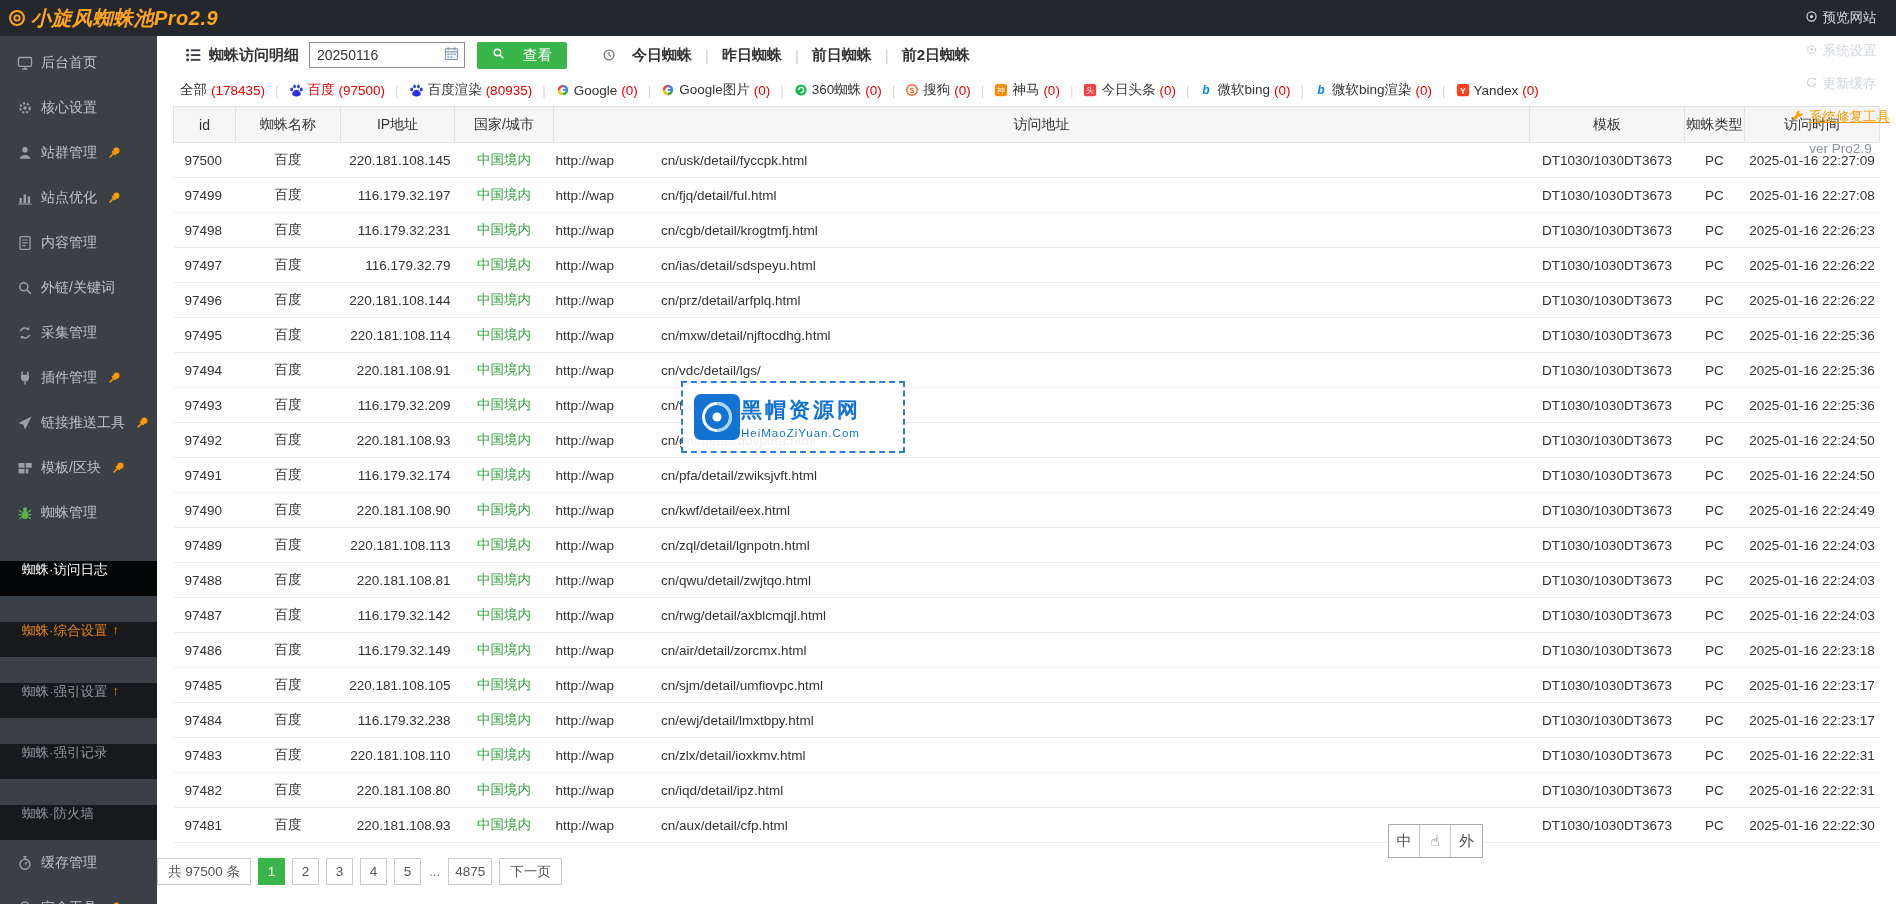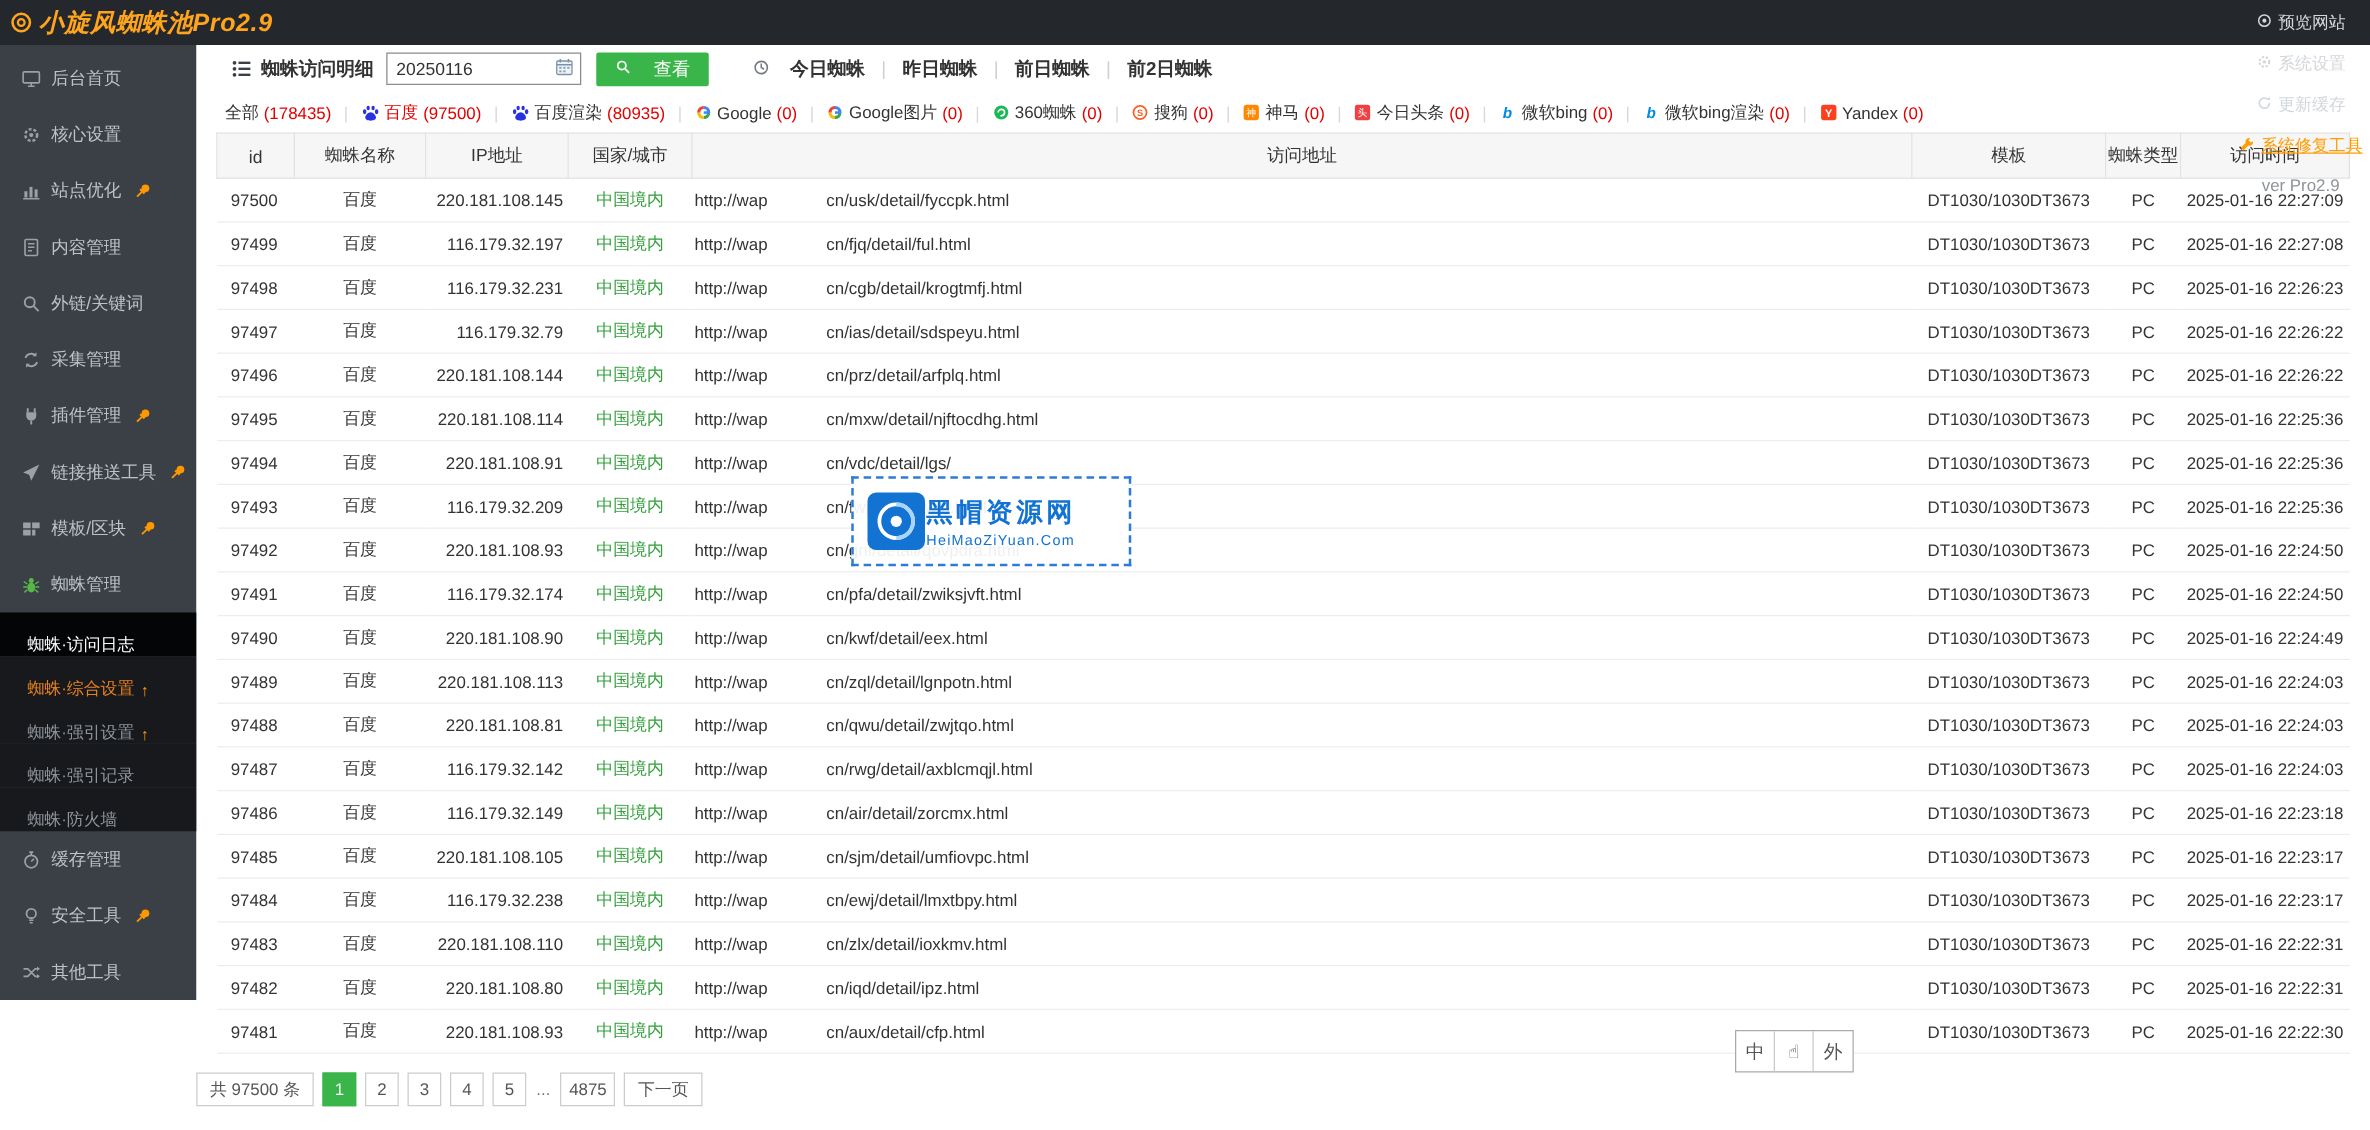--- a/index.html
+++ b/index.html
@@ -21,22 +21,22 @@
   .top-version { color:#8d939a; }
 
   
   .sidebar { position:absolute; top:36px; left:0; width:157px; height:636px; background:#0b0c0d; z-index:20; }
   .side-list { background:#3b4046; padding-top:4px; }
   .side-item { height:45px; display:flex; align-items:center; padding-left:16px; gap:8px;
                color:#bcc2c9; font-size:14px; cursor:pointer; white-space:nowrap; }
   .side-item .s-icon { width:17px; height:17px; display:flex; align-items:center; justify-content:center; color:#99a0a8; }
   .side-item .s-icon svg { display:block; }
   .pin { margin-left:3px; display:flex; }
-  .side-sub { height:35px; background:#17191c; display:flex; align-items:flex-end; padding-left:22px;
-              color:#8e959c; font-size:13.5px; cursor:pointer; white-space:nowrap; }
+  .side-sub { height:35px; background:#17191c; display:flex; align-items:flex-start; padding-left:22px;
+              color:#8e959c; font-size:13.5px; cursor:pointer; white-space:nowrap;margin-top:26px; }
   .side-sub.active { background:#040506; color:#ffffff; }
   .side-sub.highlight { color:#e8821e; }
   .sub-arrow { color:#ff9800; margin-left:5px; font-size:13px; }
 
   
   .content { position:absolute; top:36px; left:157px; width:1739px; height:868px; background:#fff; }
 
   .toolbar { height:38px; display:flex; align-items:center; padding-left:28px; }
   .list-icon { display:flex; margin-right:8px; }
   .section-title { font-size:15px; font-weight:bold; color:#333; margin-right:10px; }
@@ -165,20 +165,36 @@
             <svg width="16" height="16" viewBox="0 0 16 16">
               <circle cx="8" cy="8" r="4.7" fill="none" stroke="currentColor" stroke-width="2" stroke-dasharray="2.3 1.6"></circle>
               <circle cx="8" cy="8" r="1.7" fill="currentColor"></circle>
             </svg>
           </span>
           <span>核心设置</span>
         </div>
         <div class="side-item">
           <span class="s-icon">
             <svg width="16" height="16" viewBox="0 0 16 16" fill="currentColor">
+              <circle cx="8" cy="4.8" r="2.7"></circle>
+              <path d="M2.7 13.8a5.4 4.8 0 0 1 10.6 0z"></path>
+            </svg>
+          </span>
+          <span>站群管理</span>
+          <span class="pin">
+            <svg width="13" height="13" viewBox="0 0 16 16">
+              <circle cx="10.3" cy="5.7" r="3.8" fill="#ff9800"></circle>
+              <path d="M6.8 9.2L2 14" stroke="#ff9800" stroke-width="1.8"></path>
+              <path d="M5.2 6.5l4.3 4.3" stroke="#ff9800" stroke-width="2.4"></path>
+            </svg>
+          </span>
+        </div>
+        <div class="side-item">
+          <span class="s-icon">
+            <svg width="16" height="16" viewBox="0 0 16 16" fill="currentColor">
               <rect x="2.5" y="8" width="2.4" height="5"></rect>
               <rect x="6.6" y="4.5" width="2.4" height="8.5"></rect>
               <rect x="10.7" y="6.5" width="2.4" height="6.5"></rect>
               <rect x="1.5" y="13.4" width="13" height="1.2"></rect>
             </svg>
           </span>
           <span>站点优化</span>
           <span class="pin">
             <svg width="13" height="13" viewBox="0 0 16 16">
               <circle cx="10.3" cy="5.7" r="3.8" fill="#ff9800"></circle>

